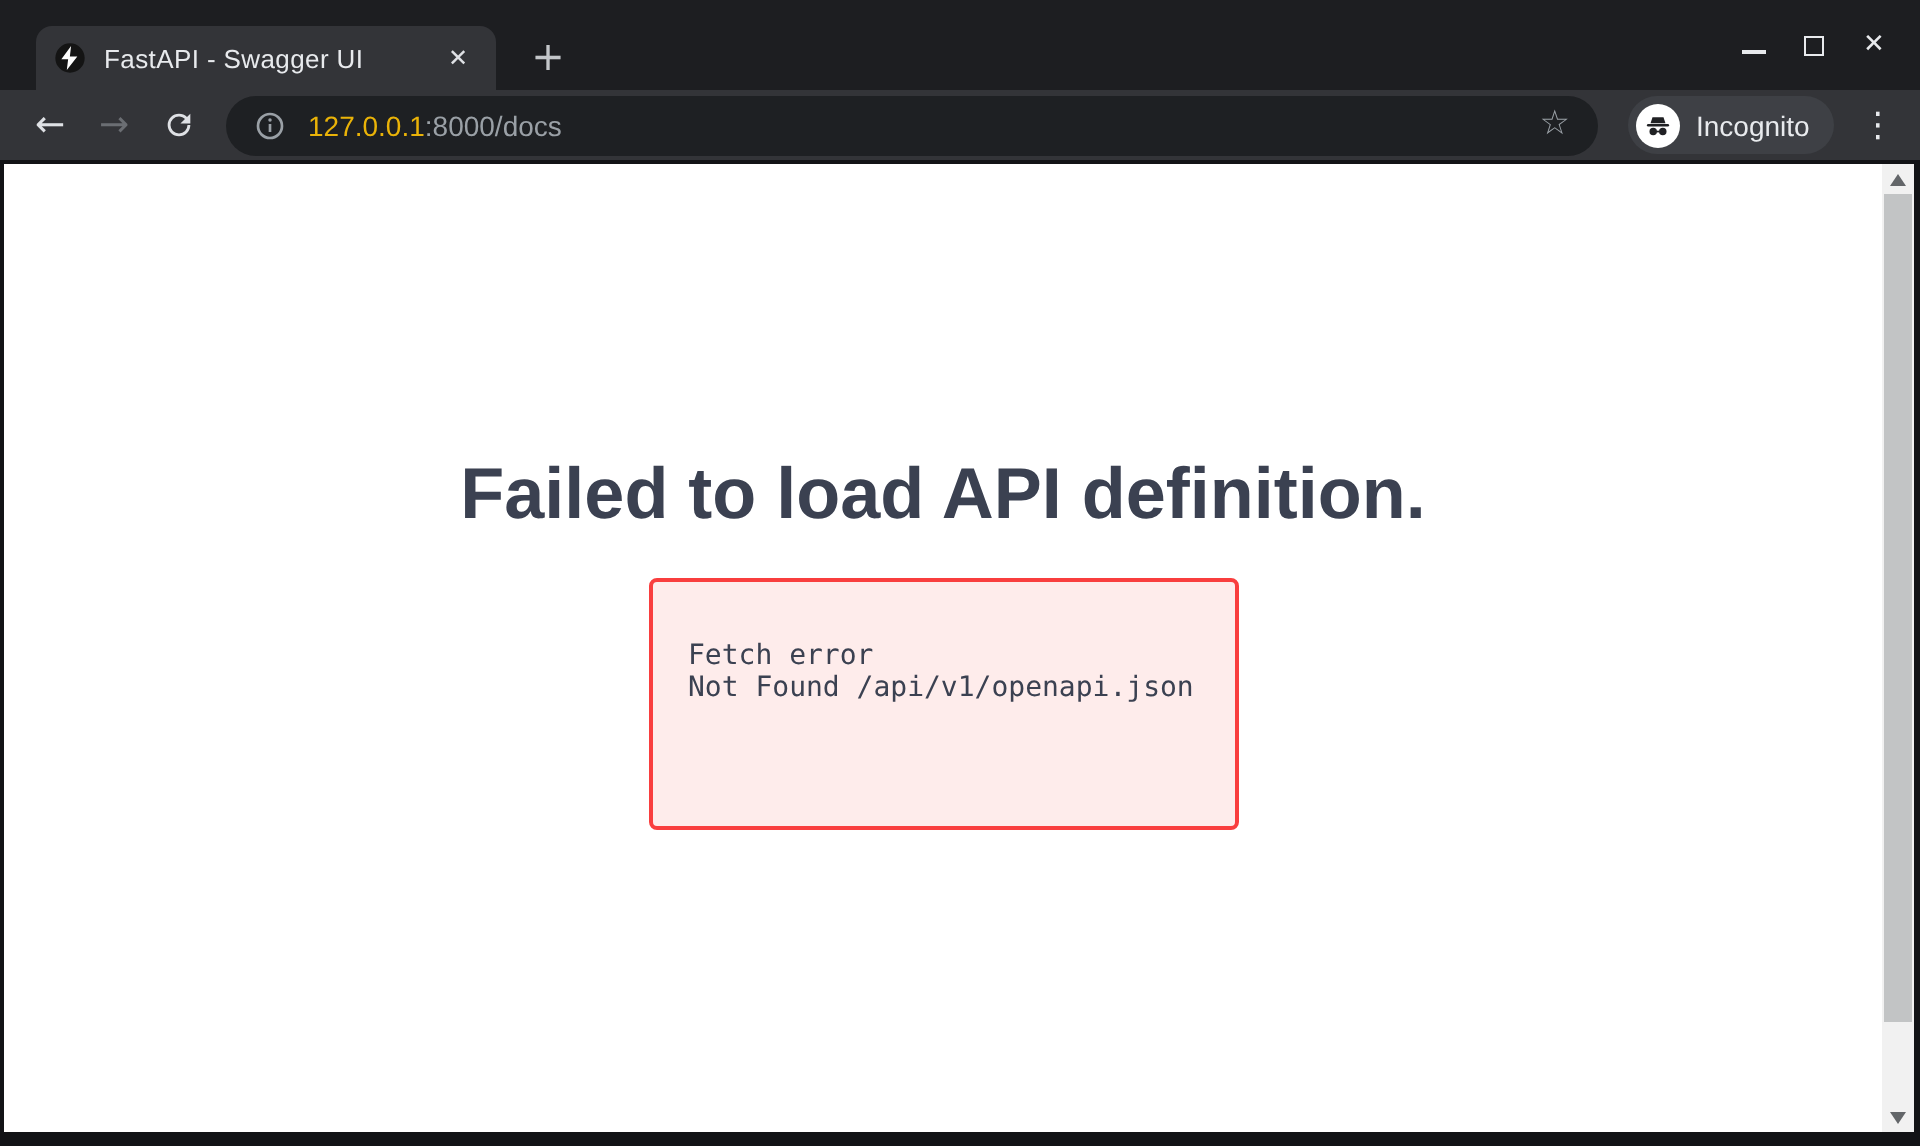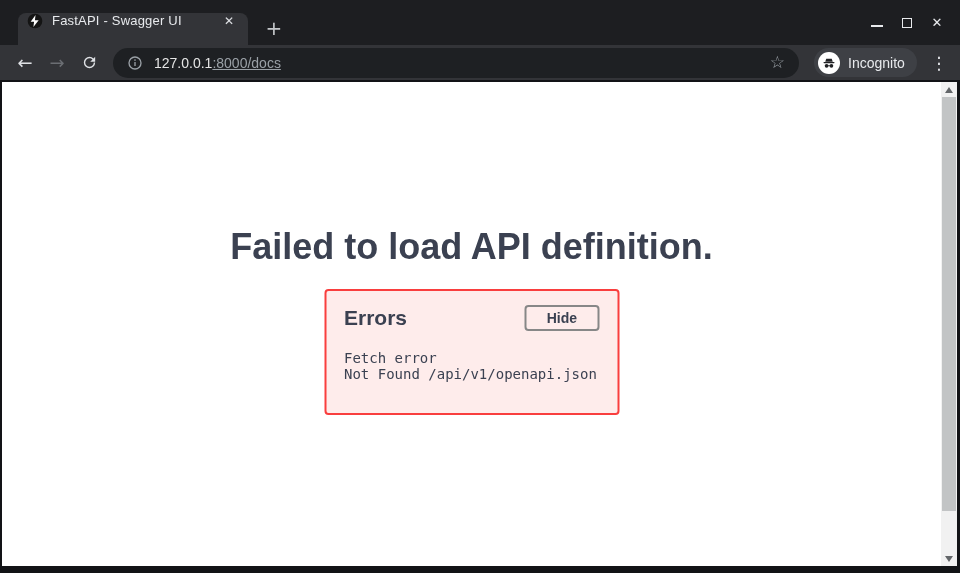--- a/index.html
+++ b/index.html
@@ -13,21 +13,21 @@
     width:960px;height:573px;overflow:hidden;
     background:#1d1e21;
     font-family:"Liberation Sans","DejaVu Sans",sans-serif;
     position:relative;
   }
   
   .titlebar{height:45px;position:relative;background:#1d1e21;}
   .tab{
     position:absolute;left:18px;top:13px;width:230px;height:32px;
     background:#333438;border-radius:8px 8px 0 0;
-    display:flex;align-items:flex-start;padding:0 10px 0 9px;
+    display:flex;align-items:center;padding:0 10px 0 9px;
   }
   .favicon{width:16px;height:16px;display:inline-flex;flex:none;}
   .tab-title{
     margin-left:9px;flex:1;color:#e8eaed;font-size:13px;letter-spacing:.2px;
     white-space:nowrap;overflow:hidden;
   }
   .tab-close{
     color:#dfe1e5;font-size:12px;line-height:12px;cursor:pointer;
     font-family:"DejaVu Sans",sans-serif;padding:2px 4px;
   }
@@ -55,22 +55,22 @@
     display:flex;align-items:center;justify-content:center;cursor:pointer;padding:0;
   }
   .navbtn span{color:#dfe1e5;font-size:18px;font-family:"DejaVu Sans",sans-serif;line-height:18px;}
   .navbtn.disabled span{color:#6b6e73;}
   .omnibox{
     margin-left:6px;width:686px;height:30px;border-radius:15px;background:#1e2023;
     display:flex;align-items:center;padding:0 14px;cursor:text;
   }
   .info-icon{display:inline-flex;flex:none;}
   .url{margin-left:11px;font-size:14px;white-space:nowrap;}
-  .url .host{color:#e5e5e5;}
-  .url .rest{color:#9aa0a6;text-decoration:underline;}
+  .url .host{color:#eab308;}
+  .url .rest{color:#9aa0a6;}
   .star{
     margin-left:auto;color:#9aa0a6;font-size:17px;cursor:pointer;
     font-family:"DejaVu Sans",sans-serif;line-height:17px;
   }
   .incog{
     margin-left:15px;height:29px;border-radius:15px;background:#3e4045;
     display:flex;align-items:center;padding:0 12px 0 4px;gap:8px;flex:none;
   }
   .incog-circle{
     width:22px;height:22px;border-radius:50%;background:#ffffff;
@@ -192,24 +192,20 @@
   </div>
   <div class="kebab">
     <span>⋮</span>
   </div>
 </div>
 
 <div class="viewport">
   <div class="page">
     <h1>Failed to load API definition.</h1>
     <div class="errbox">
-      <div class="errhead">
-        <span class="errtitle">Errors</span>
-        <button class="hidebtn">Hide</button>
-      </div>
       <div class="erritem">
         <div class="errsrc">Fetch error</div>
         <div class="errmsg">Not Found /api/v1/openapi.json</div>
       </div>
     </div>
   </div>
   <div class="scrollbar">
     <div class="sb-arrow up">
       <span class="tri-up"></span>
     </div>

